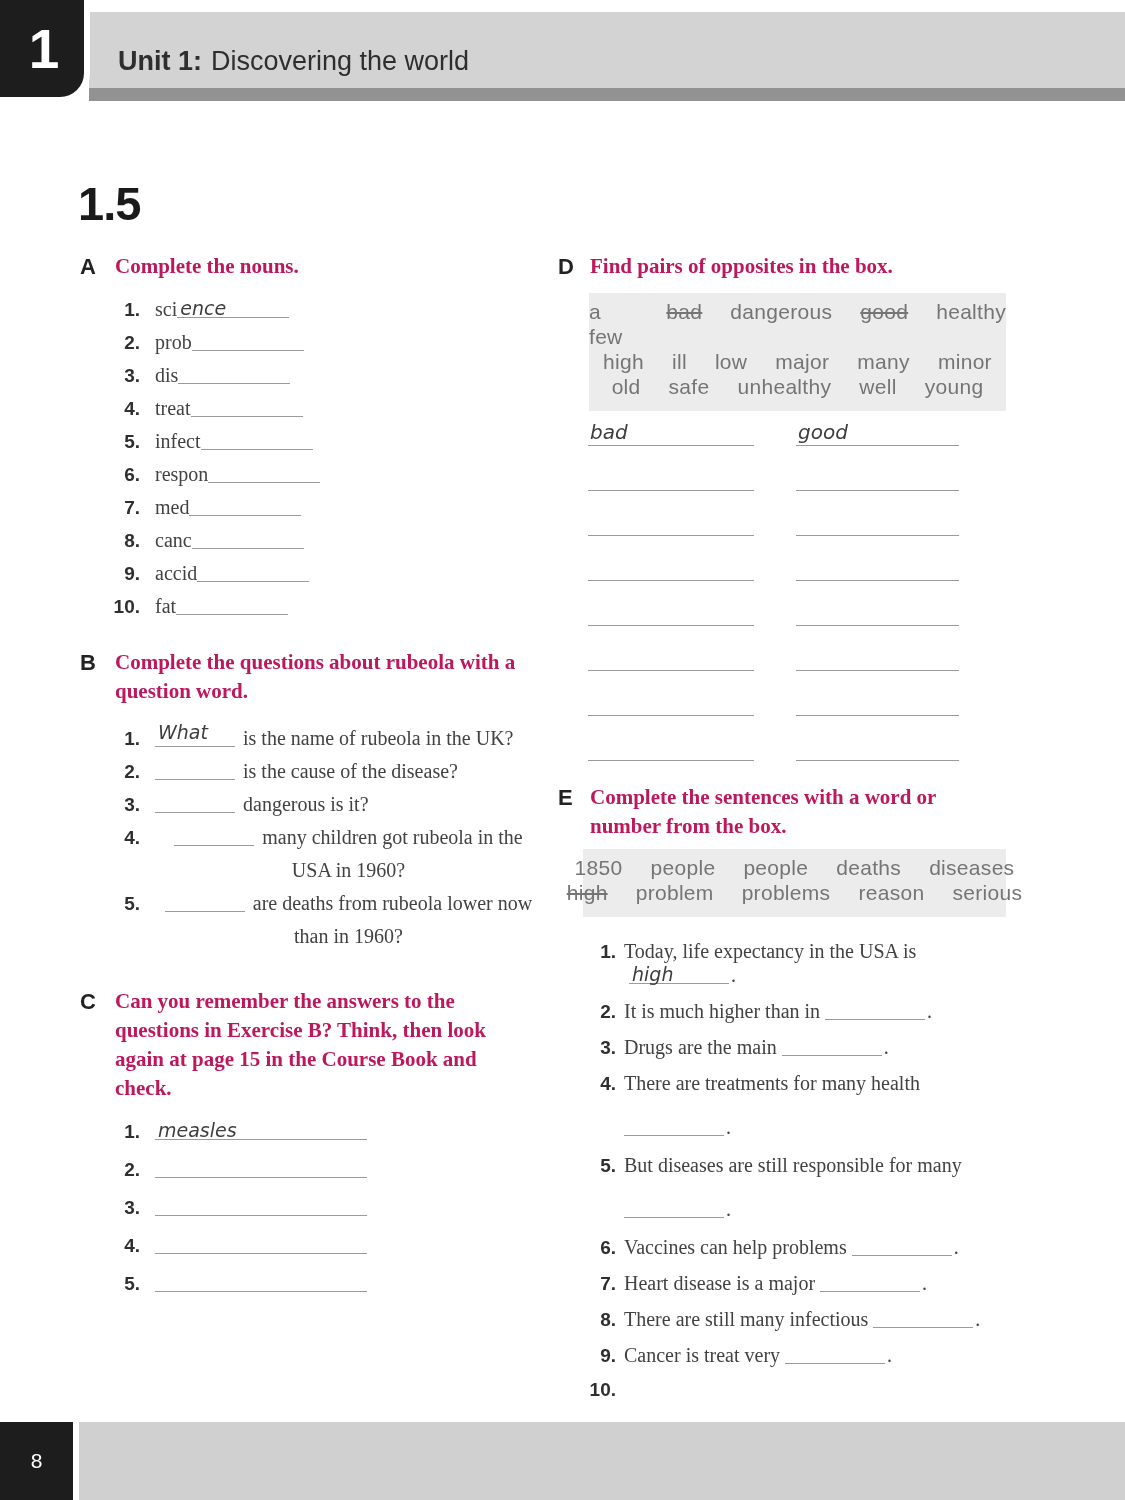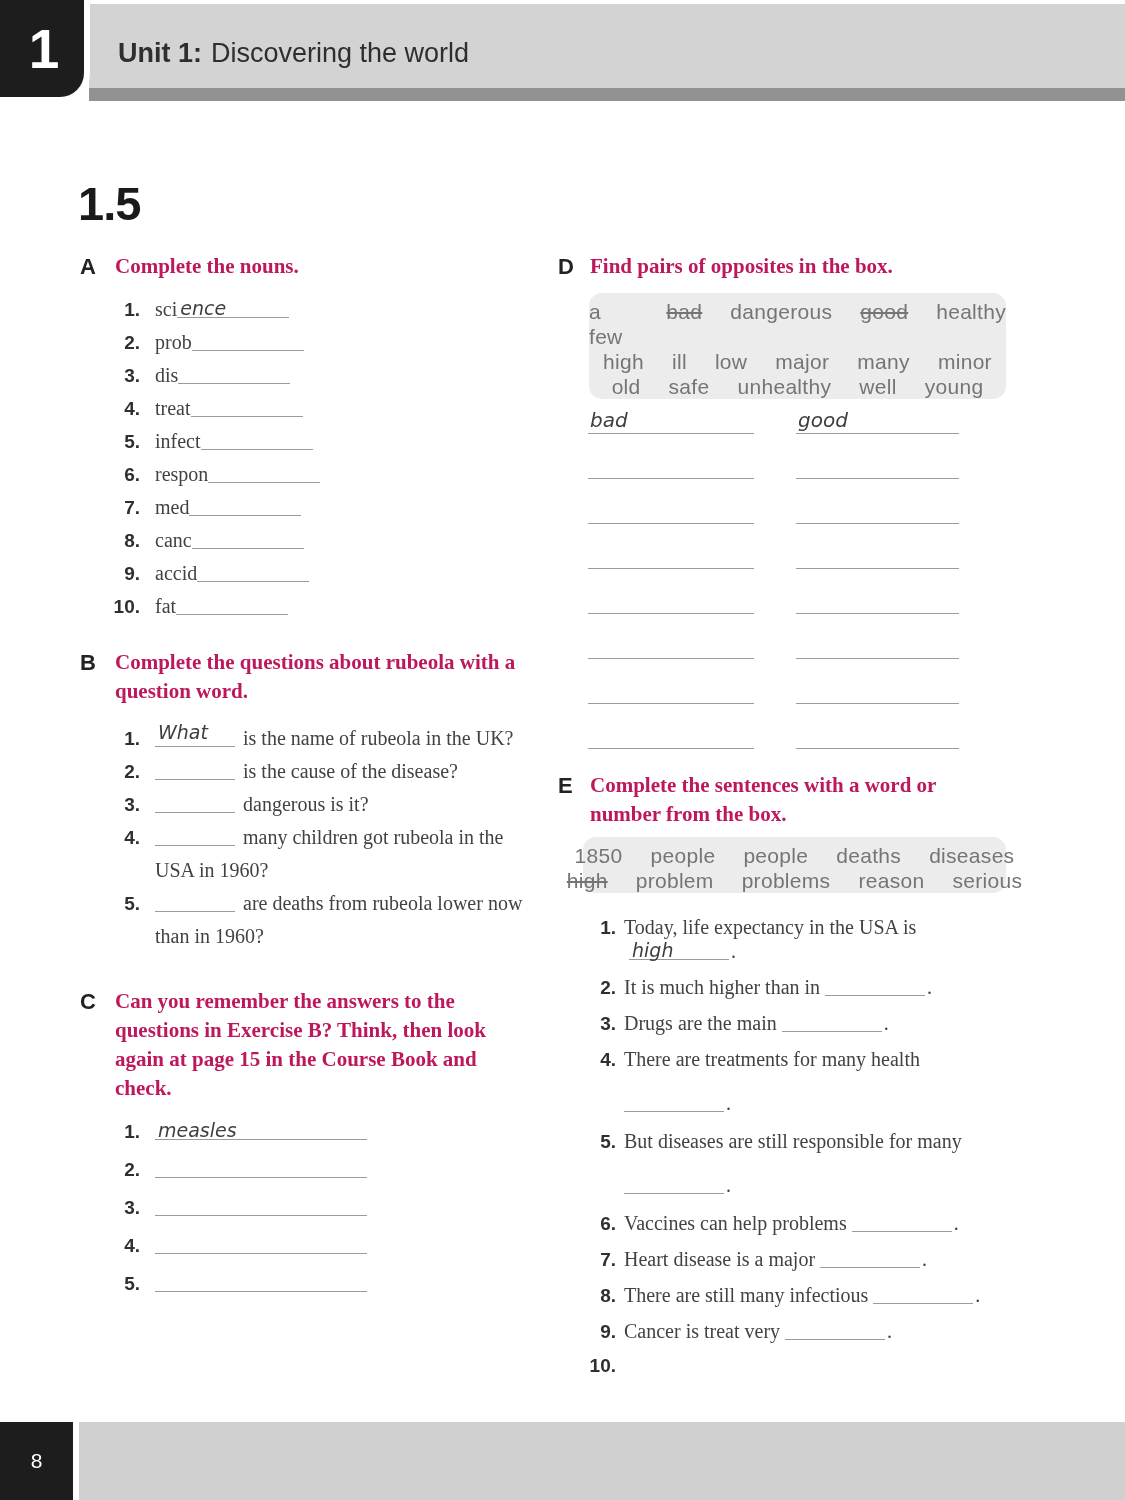--- a/index.html
+++ b/index.html
@@ -1,20 +1,20 @@
 <!DOCTYPE html>
 <html><head>
 <meta charset="utf-8">
 <style>
   html,body{margin:0;padding:0;background:#ffffff;}
   #page{position:relative;width:1125px;height:1500px;background:#ffffff;overflow:hidden;
         font-family:"Liberation Serif",serif;color:#3c3c3c;}
 
   
-  .header-bar{position:absolute;left:89px;top:4px;width:1036px;height:88px;background:#d3d3d3;
+  .header-bar{position:absolute;left:89px;top:12px;width:1036px;height:88px;background:#d3d3d3;
               display:flex;align-items:center;}
   .unit-title-wrap{margin-left:29px;padding-top:10px;font-family:"Liberation Sans",sans-serif;
                    font-size:27px;color:#2e2e2e;}
   .unit-label{font-weight:700;margin-right:9px;}
   .header-strip{position:absolute;left:89px;top:88px;width:1036px;height:13px;background:#929292;}
   .unit-badge{position:absolute;left:0;top:0;width:90px;height:103px;background:#1d1d1d;
               border-right:6px solid #fff;border-bottom:6px solid #fff;
               border-bottom-right-radius:30px;box-sizing:border-box;z-index:2;
               display:flex;align-items:center;justify-content:center;}
   .unit-number{font-family:"Liberation Sans",sans-serif;font-weight:700;font-size:55px;
@@ -50,28 +50,28 @@
   .blank{display:inline-block;position:relative;border-bottom:1.4px solid #9b9b9b;
          height:14px;vertical-align:-2px;}
   .hand{position:absolute;left:3px;bottom:-3px;font-family:"DejaVu Sans",cursive;
         font-style:italic;font-size:19px;color:#3e3e3e;white-space:nowrap;}
   .a-blank{width:112px;}
   .b-blank{width:80px;margin-right:8px;}
   .c-blank{width:212px;}
   .e-blank{width:100px;margin-left:5px;}
 
   .ex-a .item{margin-bottom:9px;}
-  .ex-b .item-body{line-height:33px;}
+  .ex-b .item-body{line-height:33px;text-align:center;}
   .ex-b .item{margin-bottom:0;}
   .ex-c .item{margin-bottom:14px;}
   .ex-b{margin-top:30px;}
   .ex-c{margin-top:34px;}
 
   
-  .word-box{background:#ececec;padding:6px 0 0;border-radius:13px;}
+  .word-box{background:#ececec;padding:6px 0 12px;}
   .d-box{margin:12px 0 0 31px;width:417px;}
   .e-box{margin:8px 0 0 25px;width:423px;}
   .word-row{display:flex;justify-content:center;gap:28px;
             font-family:"Liberation Sans",sans-serif;font-size:21px;color:#757575;
             line-height:25px;letter-spacing:0.3px;}
   .struck{text-decoration:line-through;}
 
   
   .pairs{margin:12px 0 0 30px;}
   .pair-row{display:flex;gap:42px;margin-bottom:22px;}

